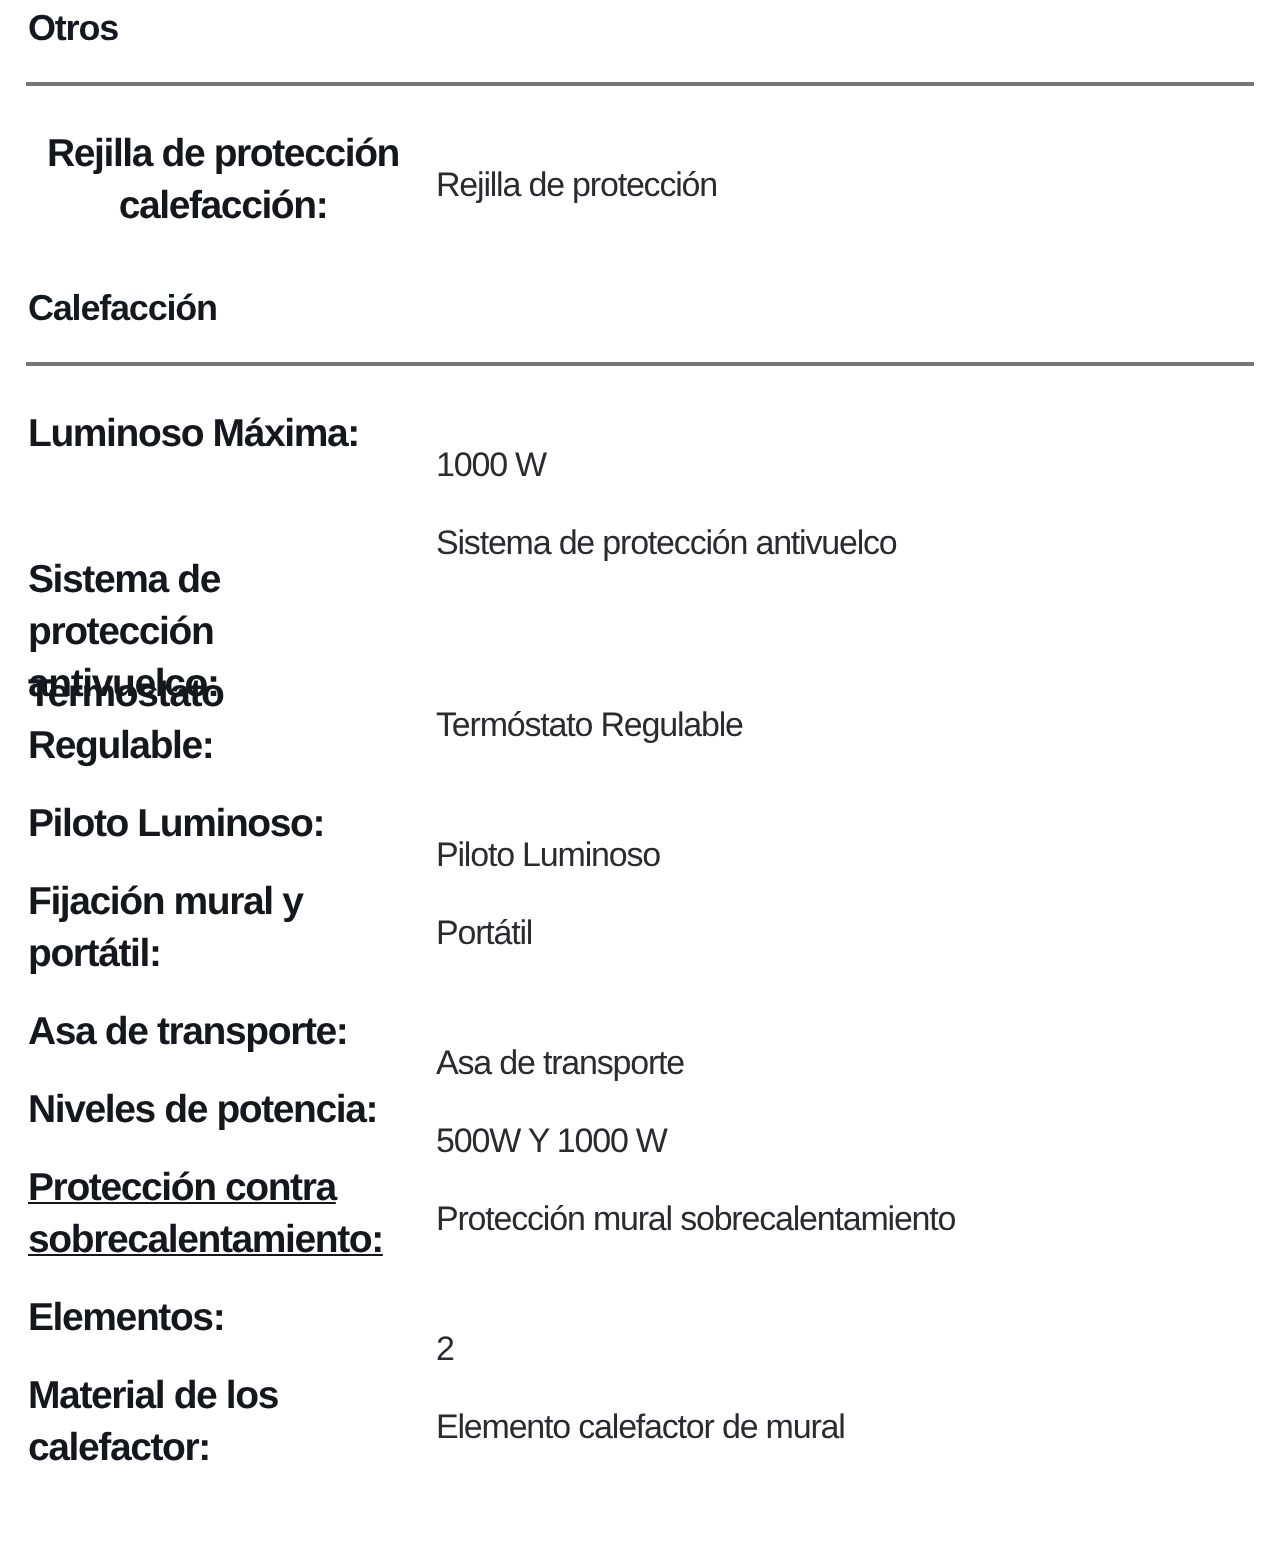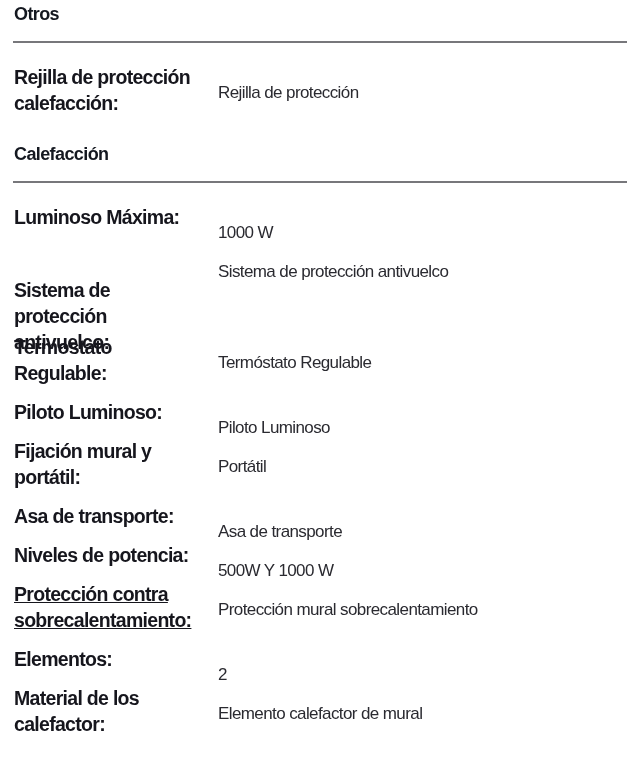--- a/index.html
+++ b/index.html
@@ -30,21 +30,21 @@
     white-space: nowrap;
   }
 </style>
 </head>
 <body>
 
 <h2 class="section-title" style="top:4px;">Otros</h2>
 <div class="divider" style="top:41px;"></div>
 
 <div class="row" style="top:64px;">
-  <div class="label" style="width:195px;">Rejilla de protección calefacción:</div>
+  <div class="label" style="width:195px;text-align:center;">Rejilla de protección calefacción:</div>
   <div class="value">Rejilla de protección</div>
 </div>
 
 <h2 class="section-title" style="top:144px;">Calefacción</h2>
 <div class="divider" style="top:181px;"></div>
 
 <div class="row" style="top:204px;">
   <div class="label">Luminoso Máxima:</div>
   <div class="value">1000 W</div>
 </div>

